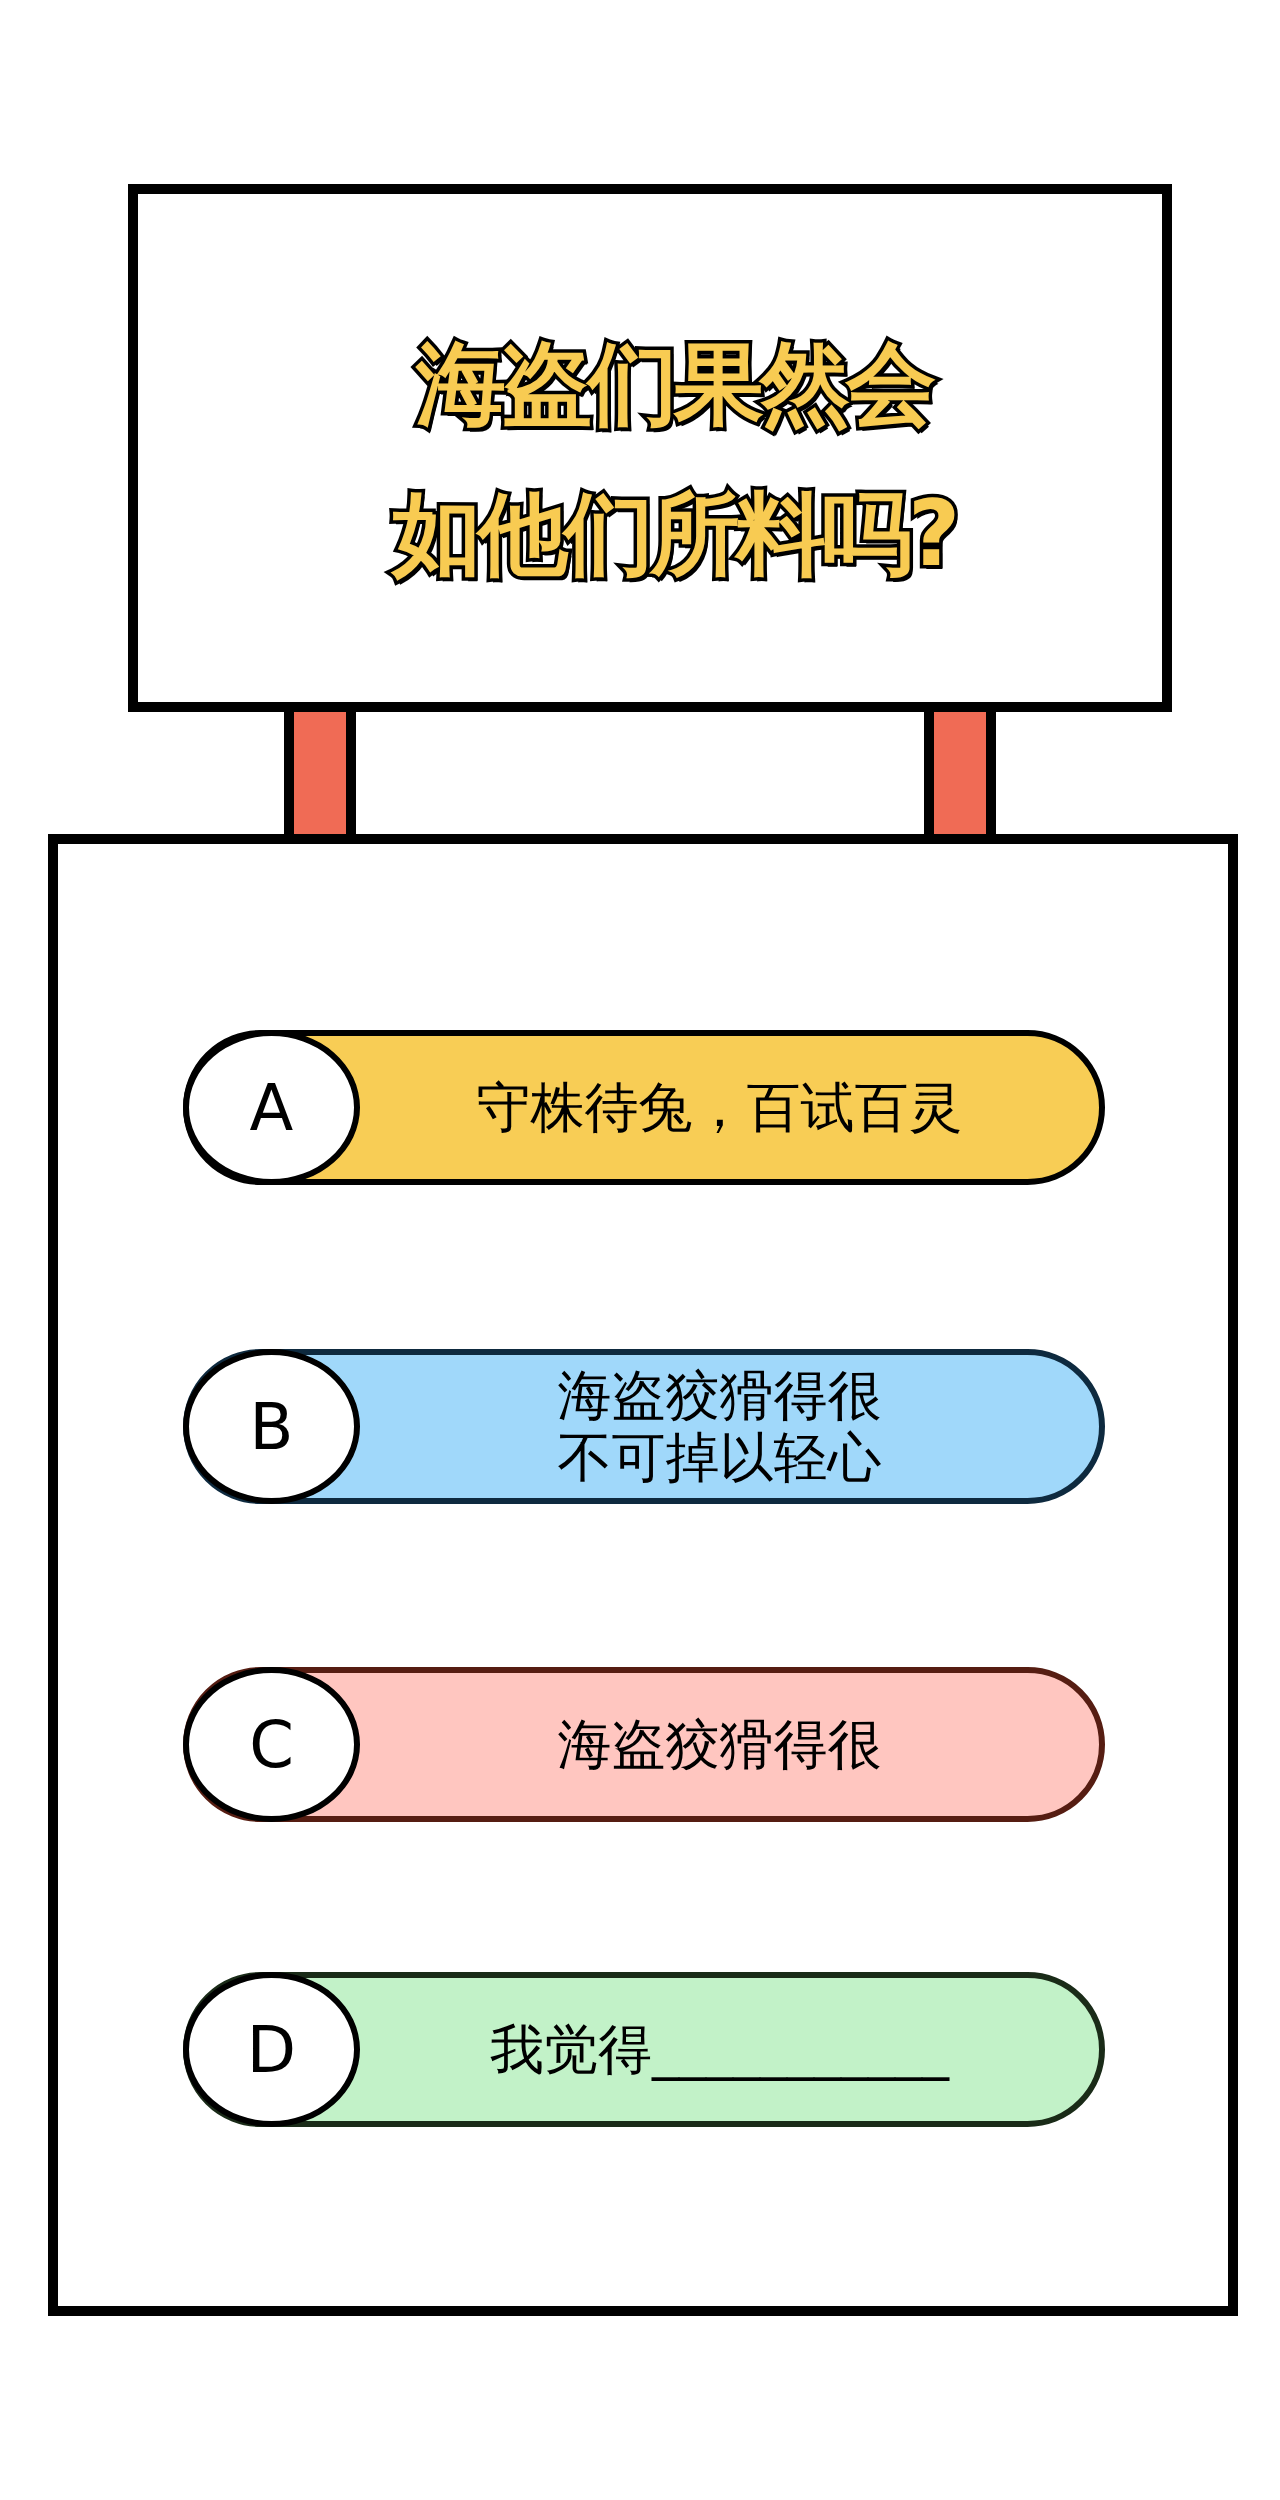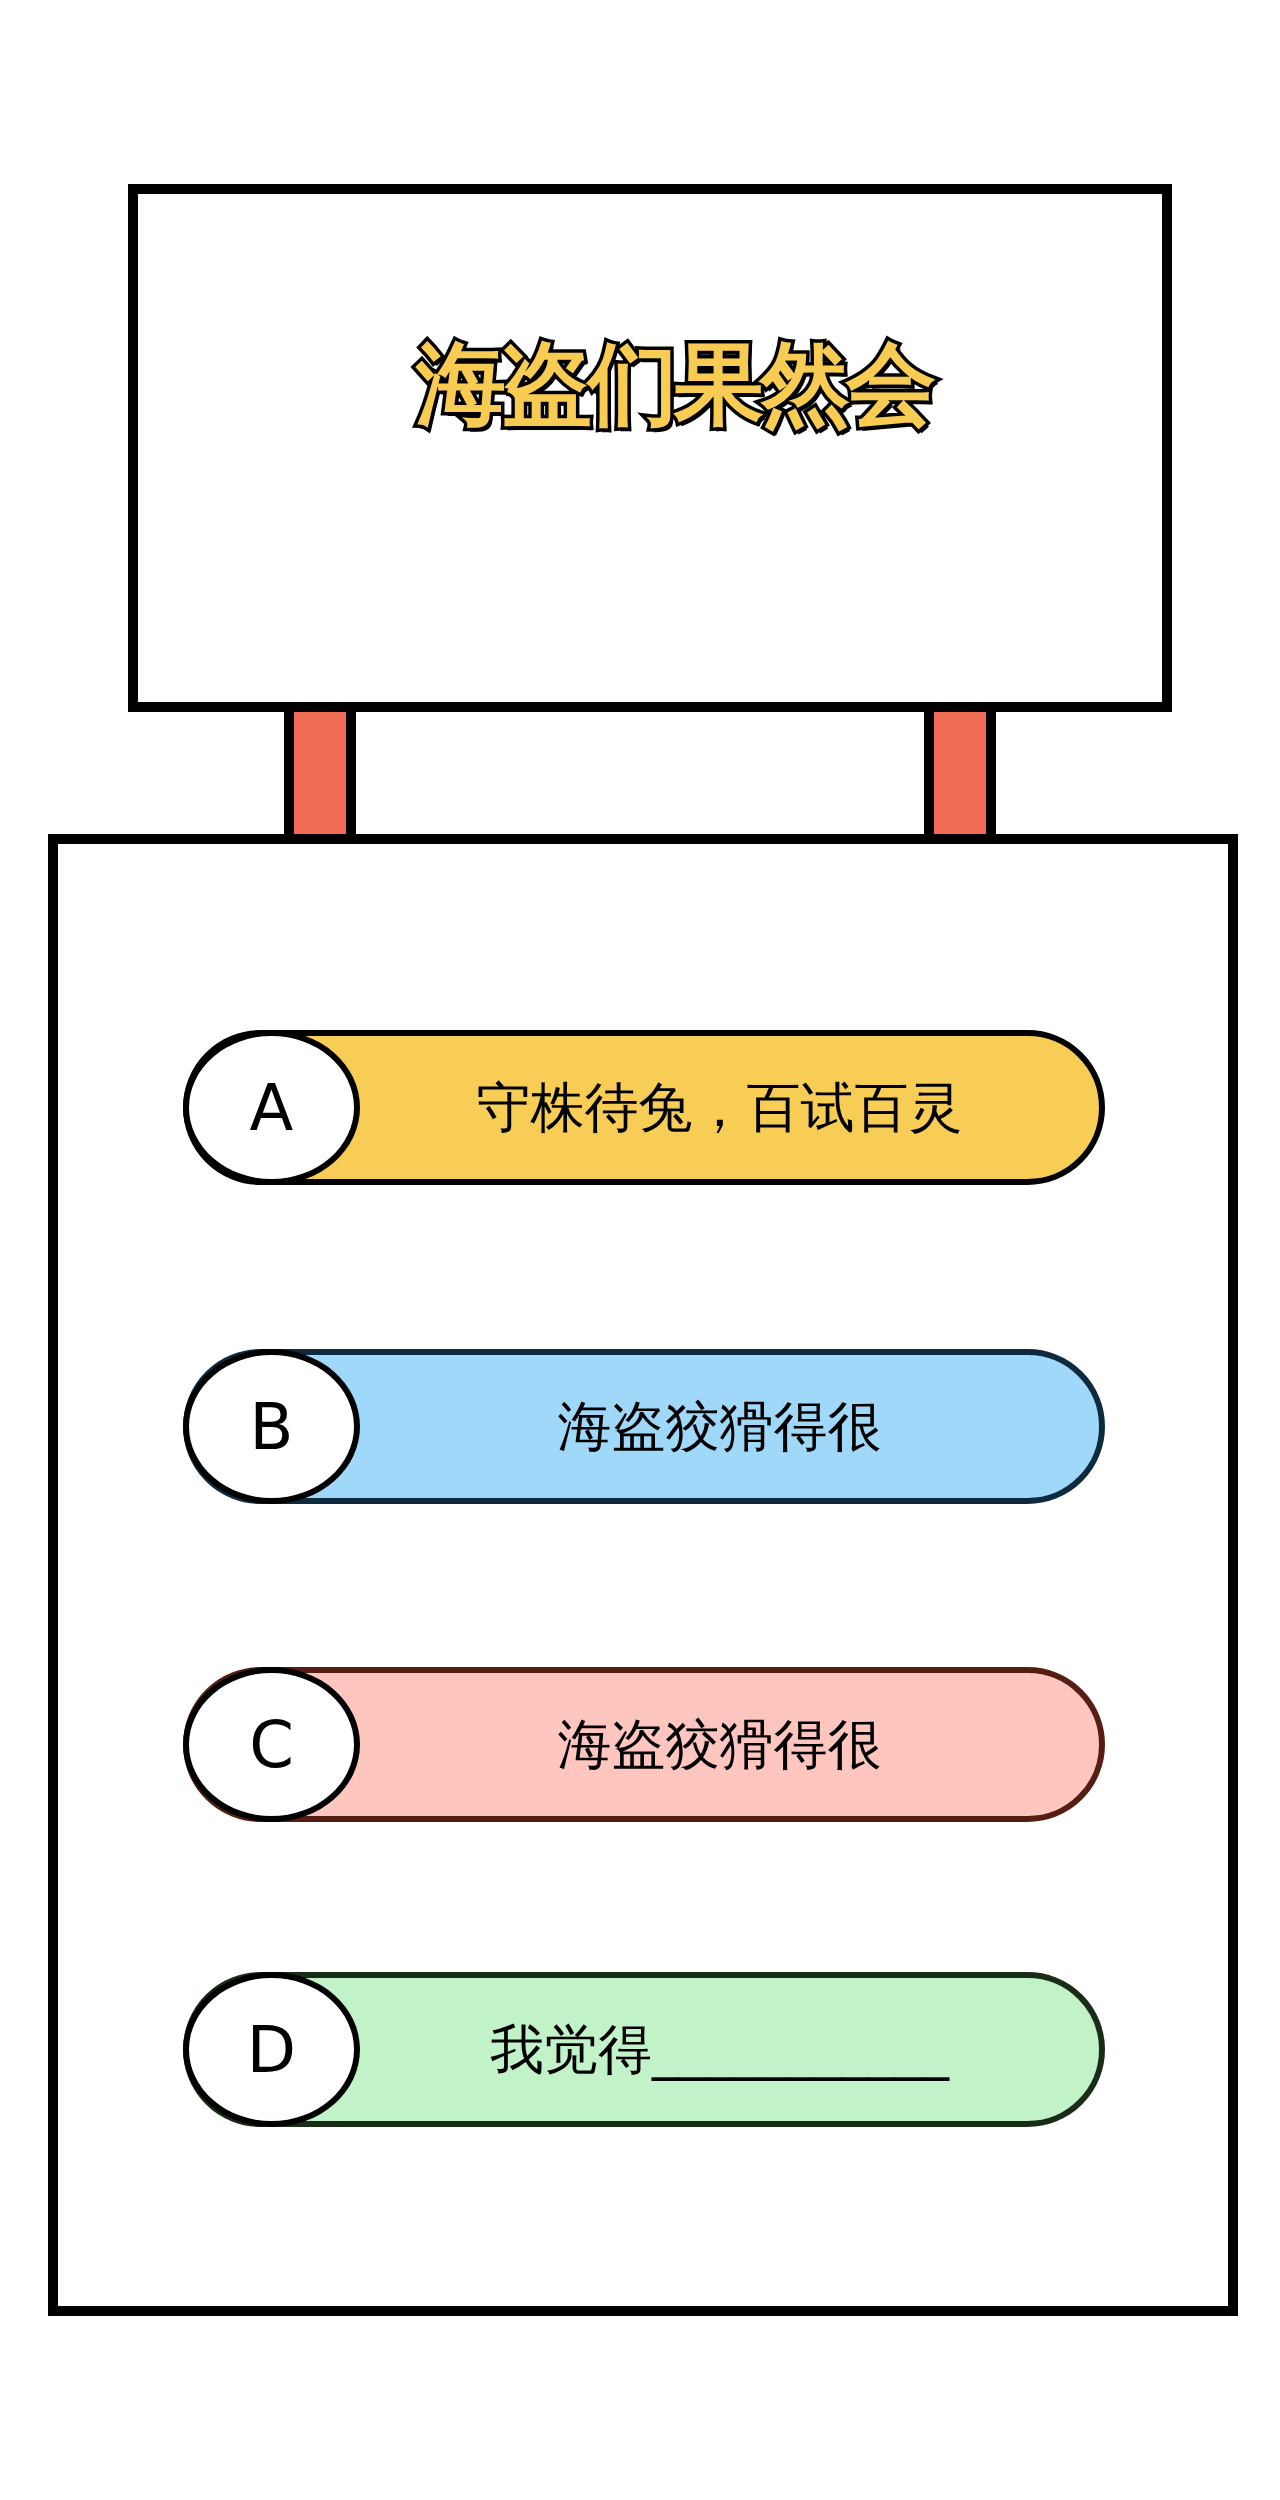--- a/index.html
+++ b/index.html
@@ -49,20 +49,21 @@
     text-align: center; font-size: 54px; line-height: 62px; color: #000;
   }
   .opt-text div { white-space: nowrap; text-align: center; }
 </style>
 </head>
 <body>
 
 <div class="sign">
   <div class="title" style="color: rgb(248, 203, 82);">
     <div>海盗们果然会</div>
+    <div>如他们所料吗?</div>
   </div>
 </div>
 
 <div class="post left" style="background: rgb(240, 107, 85);"></div>
 <div class="post right" style="background: rgb(240, 107, 85);"></div>
 
 <div class="board"></div>
 
 <div class="option" id="opt-0" style="top: 1030px; background: rgb(248, 205, 85); border-color: rgb(0, 0, 0);">
   <div class="badge">
@@ -75,20 +76,21 @@
   </div>
 </div>
 
 <div class="option" id="opt-1" style="top: 1349px; background: rgb(160, 216, 250); border-color: rgb(14, 42, 63);">
   <div class="badge">
     <span>B</span>
   </div>
   <div class="opt-text">
     <div>
       <div>海盗狡猾得很</div>
+      <div>不可掉以轻心</div>
     </div>
   </div>
 </div>
 
 <div class="option" id="opt-2" style="top: 1667px; background: rgb(255, 198, 192); border-color: rgb(86, 29, 18);">
   <div class="badge">
     <span>C</span>
   </div>
   <div class="opt-text">
     <div>

